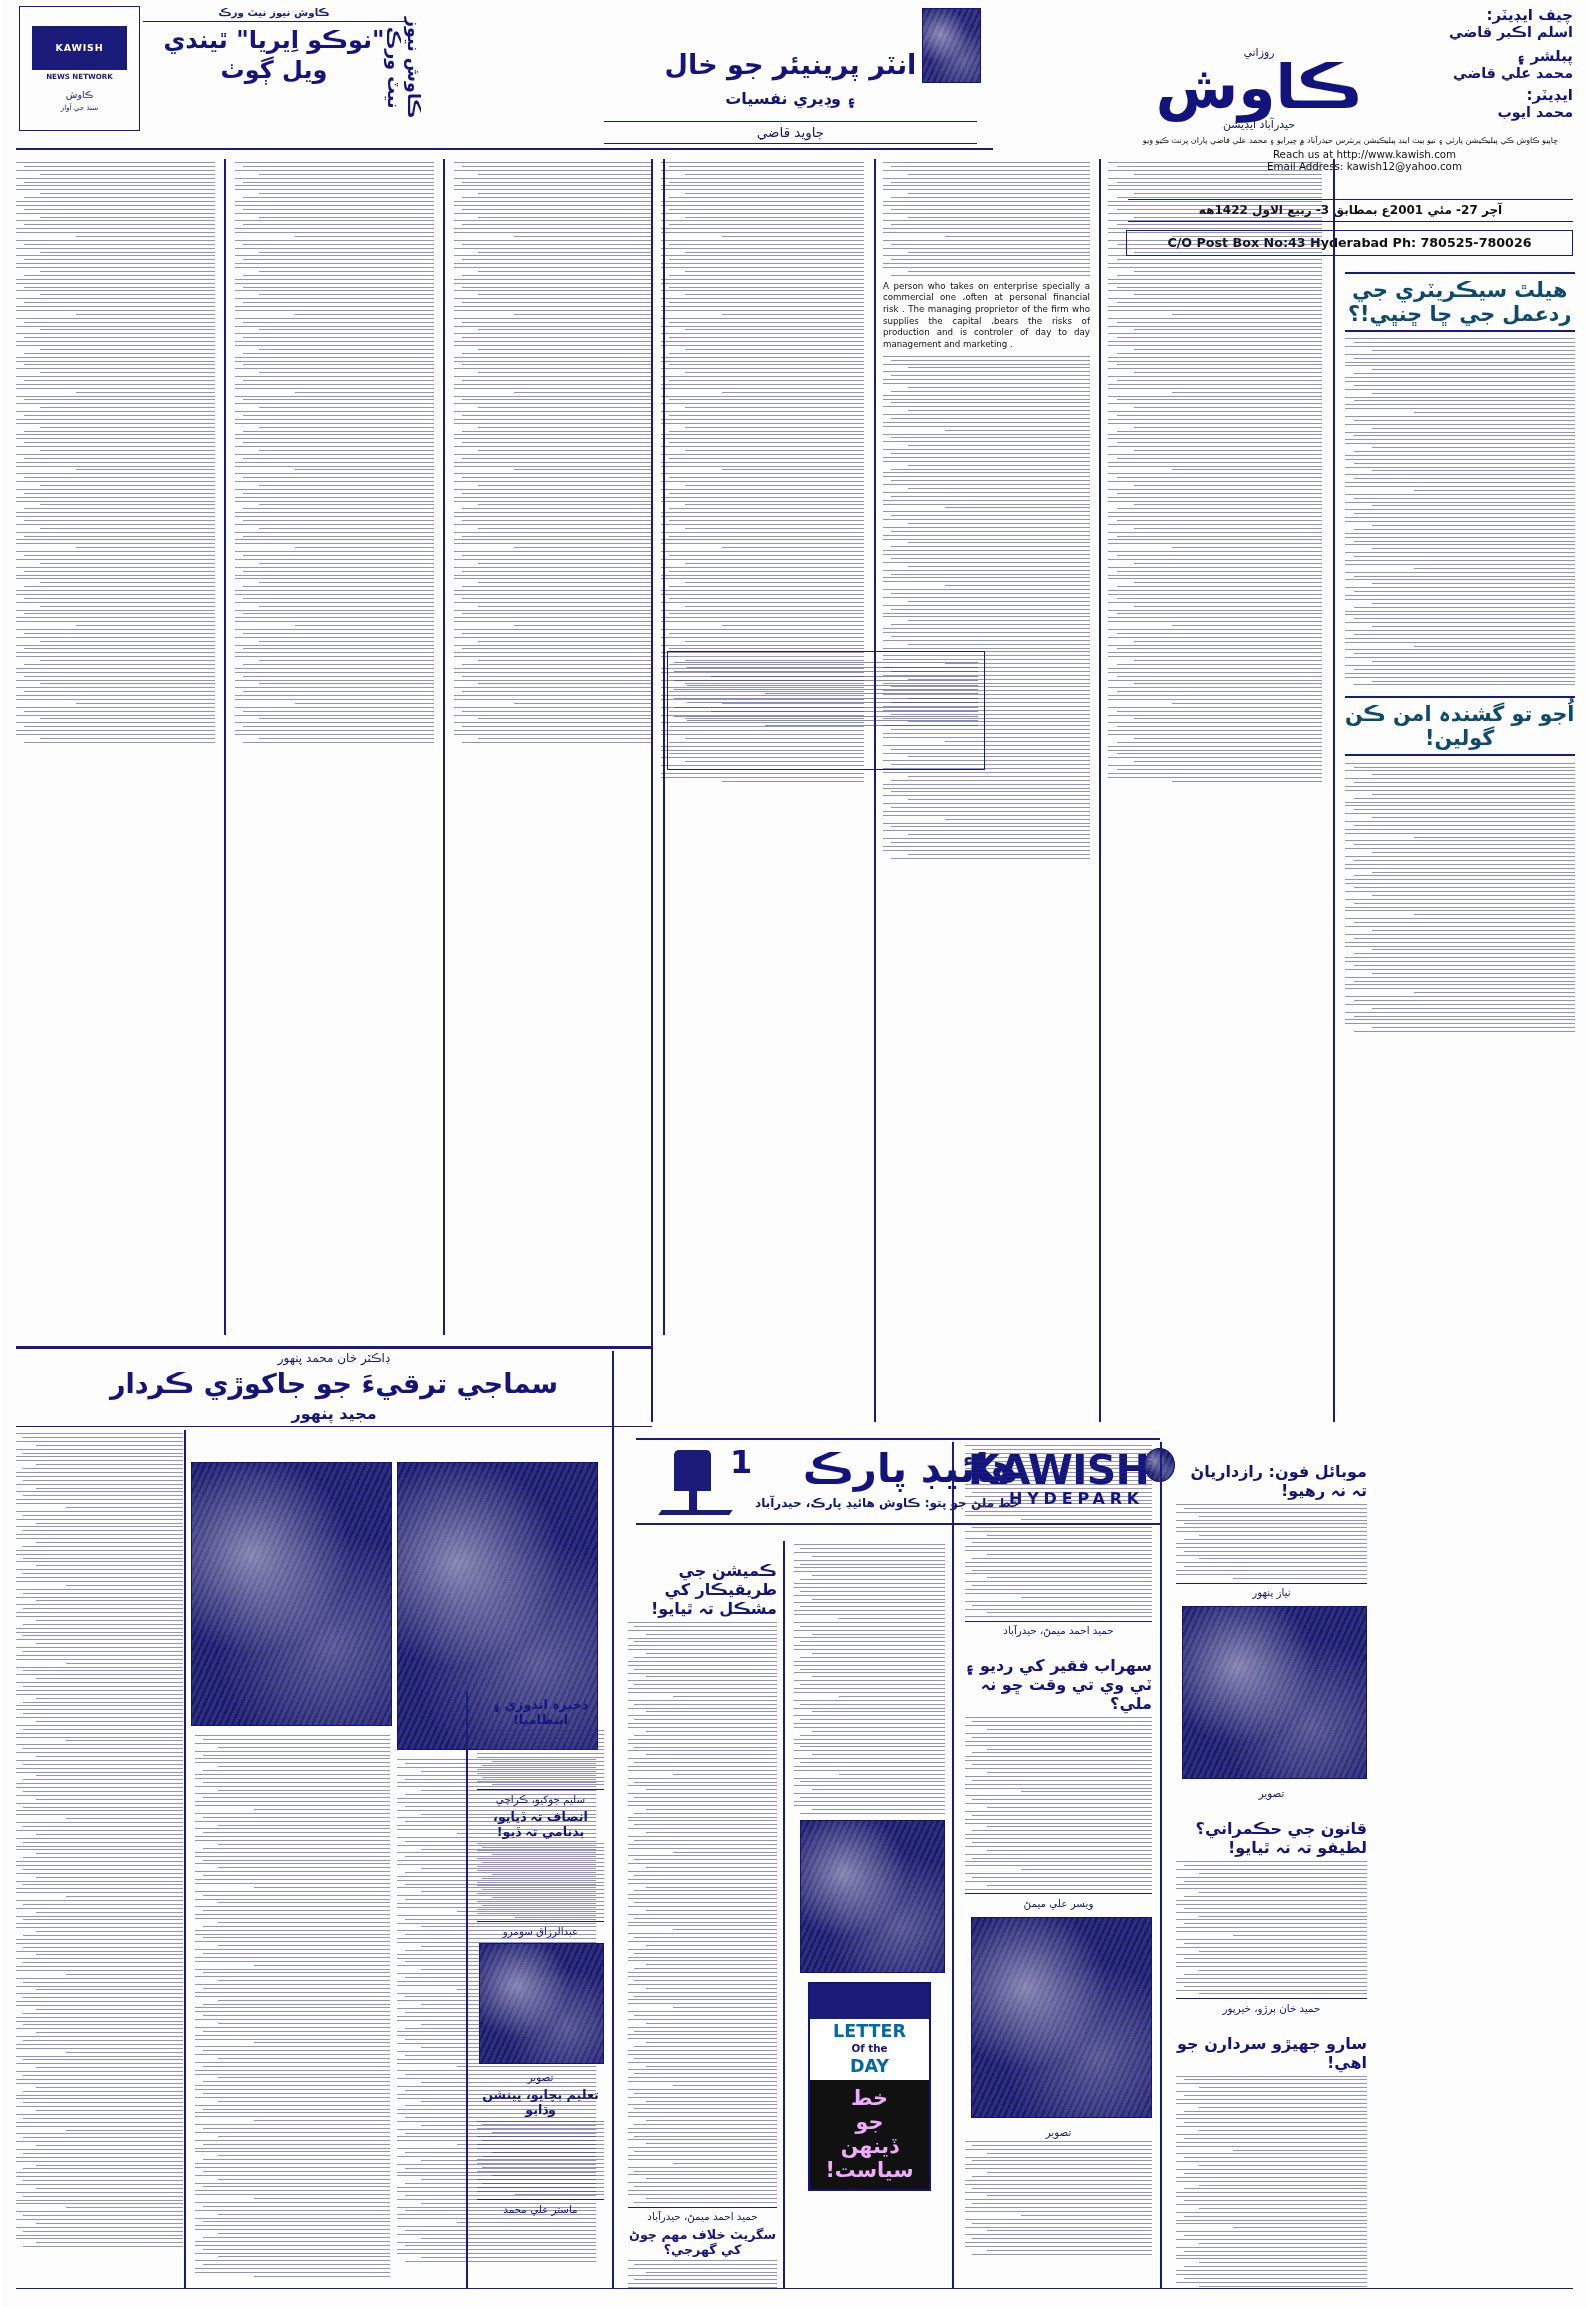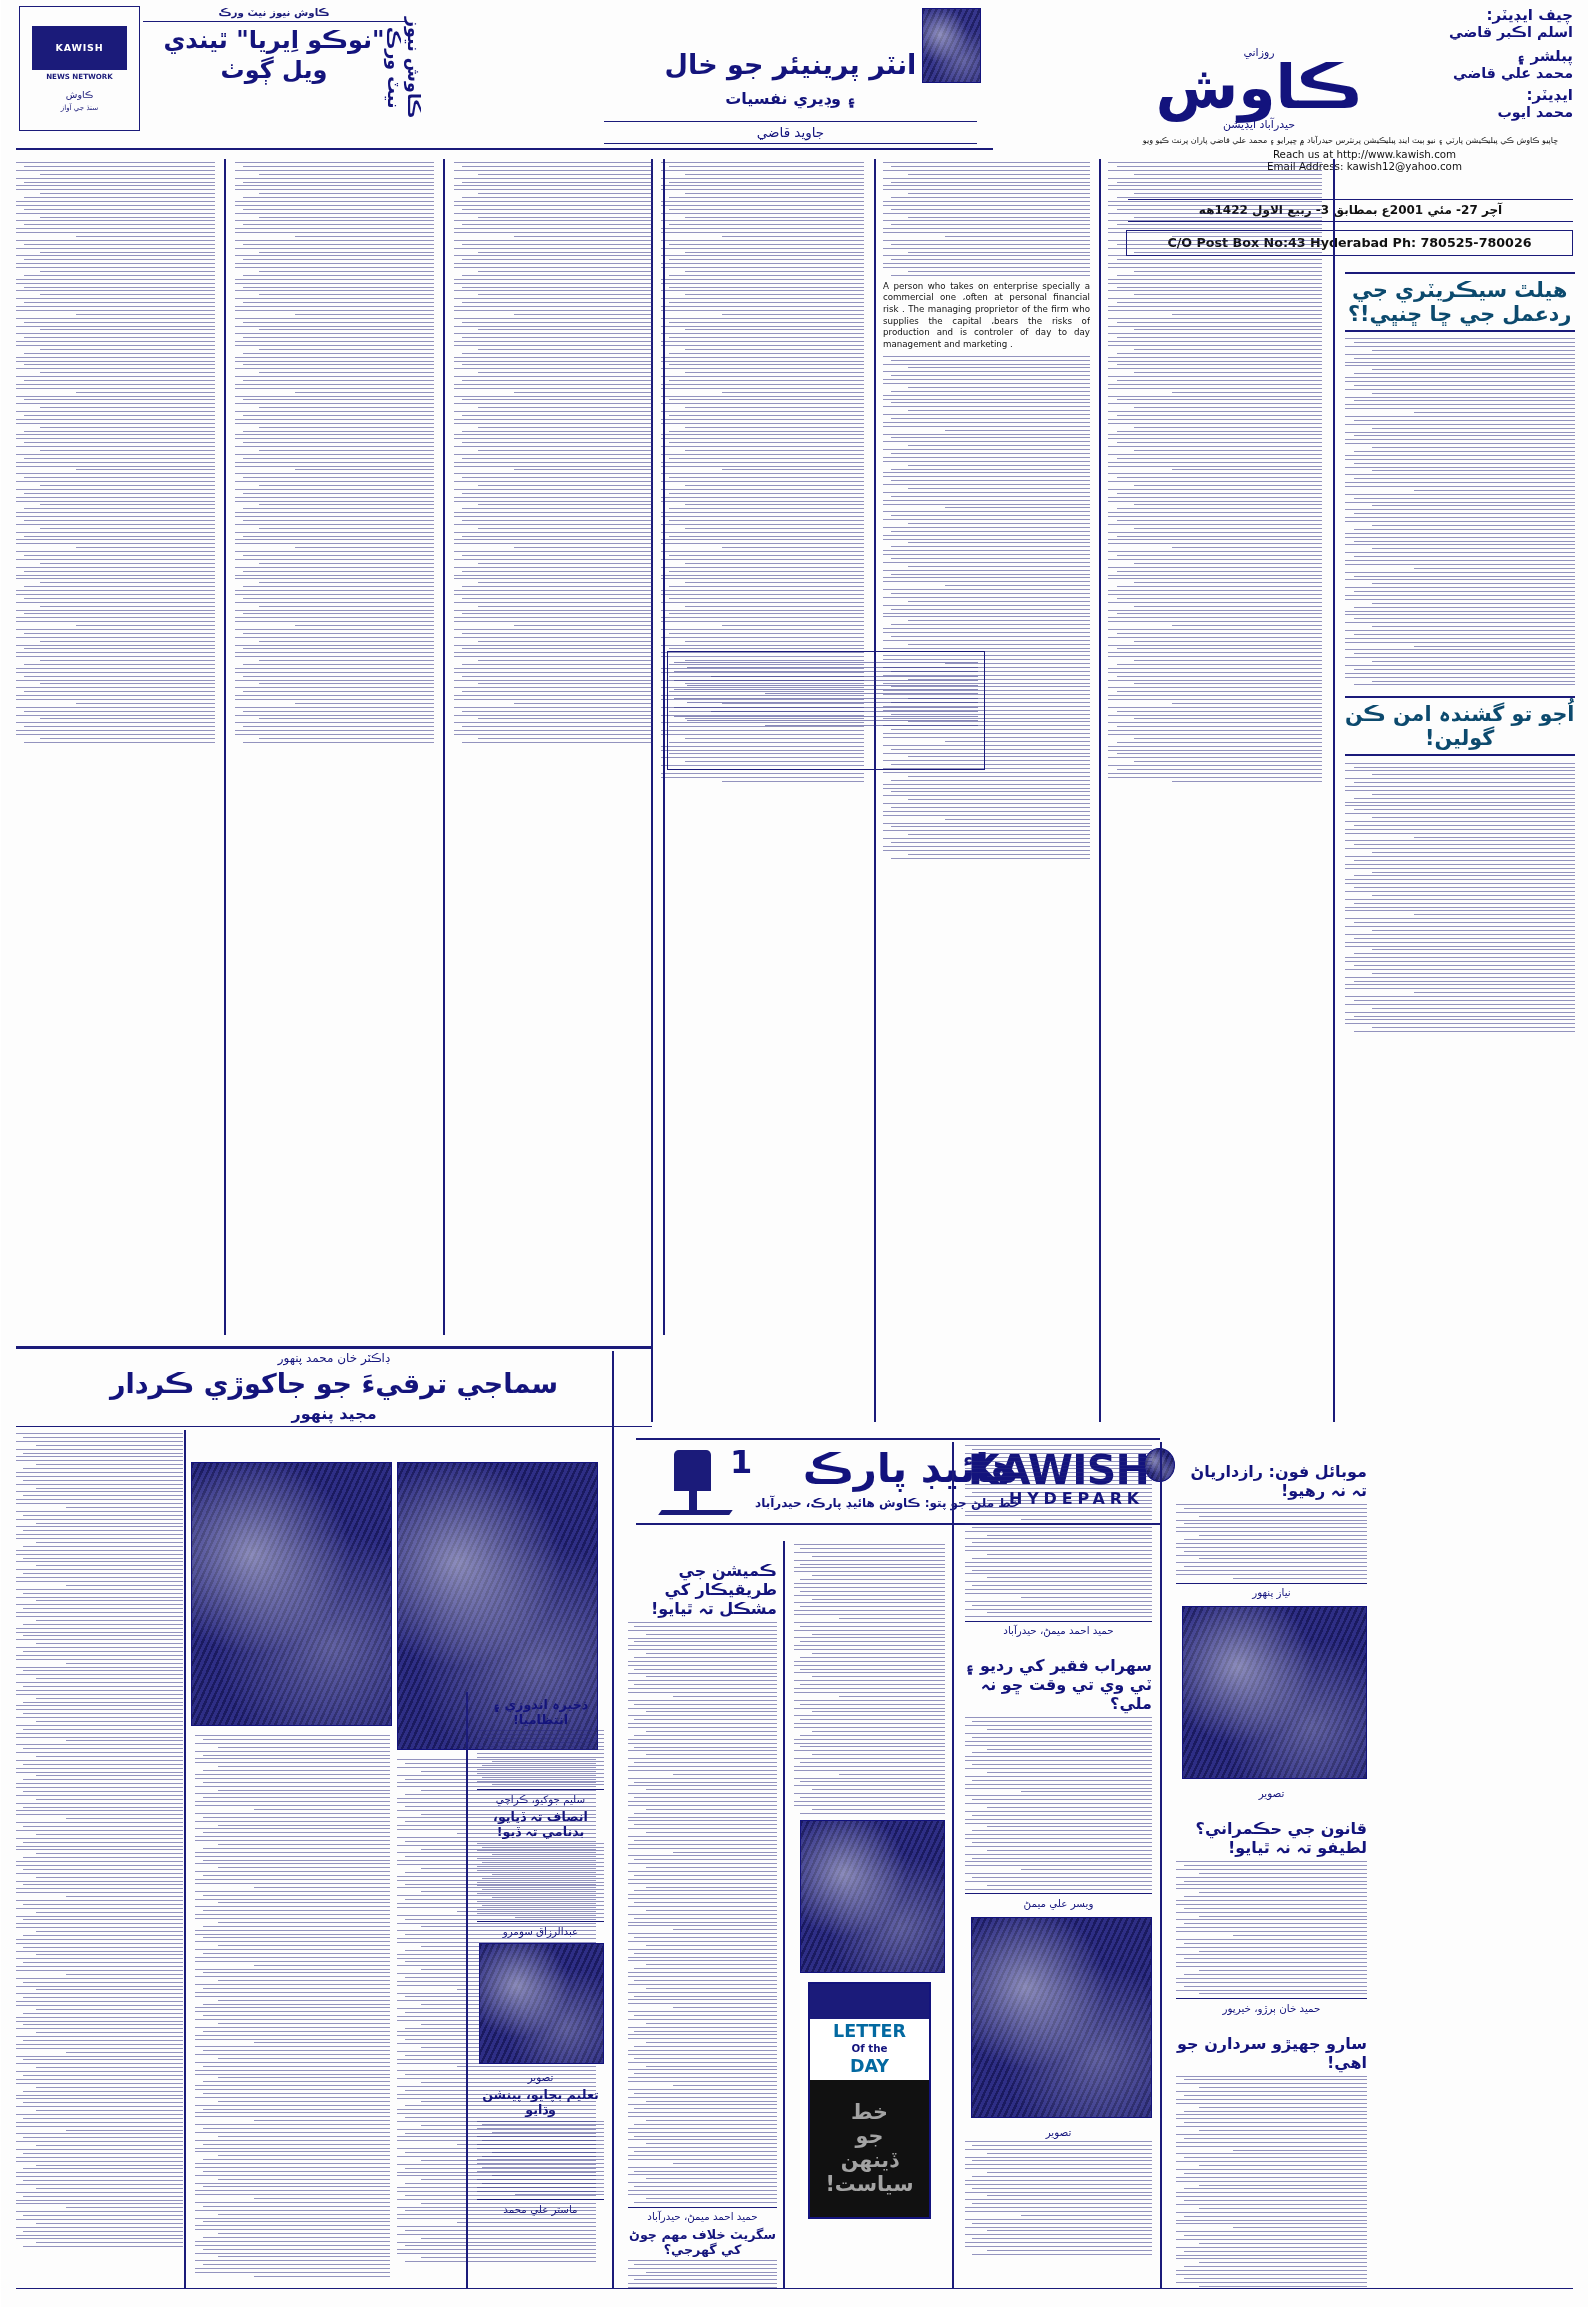--- a/index.html
+++ b/index.html
@@ -162,21 +162,21 @@
   .mb-body{position:absolute;left:22px;top:6.4px;width:37px;height:41px;background:#1b1b7a;border-radius:4.8px 4.8px 0 0;}
   .mb-post{position:absolute;left:37px;top:46px;width:8px;height:24px;background:#1b1b7a;}
   .mb-base{position:absolute;left:8px;top:67px;width:71px;height:4.8px;background:#1b1b7a;transform:skewX(-35deg);}
 
   .letter-of-day{
     width:119px;border:2.4px solid #13137d;background:#fff;text-align:center;
   }
   .lod-wave{height:35px;background:#1b1b7a;}
   .lod-t1{font-size:17.5px;font-weight:bold;color:#0369a1;line-height:1.1;padding-top:3.2px;}
   .lod-t2{font-size:10.3px;font-weight:bold;color:#13137d;}
-  .lod-blk{background:#111;color:#a3a3a3;font-size:20.7px;font-weight:bold;padding:21px 0;margin-top:4px;line-height:1.15;}
+  .lod-blk{background:#111;color:#f0abfc;font-size:20.7px;font-weight:bold;padding:7px 0;margin-top:4px;line-height:1.15;}
 
   .small-cap{font-size:10.3px;color:#14147c;text-align:center;margin-top:3.2px;}
   .sign{font-size:10.3px;color:#14147c;text-align:center;margin-top:4px;border-top:0.8px solid #1b1b7a;padding-top:2.4px;}
 
   .box-outline{border:1.6px solid #1b1b7a;}
 </style>
 </head>
 <body>
 
 <div class="page">

